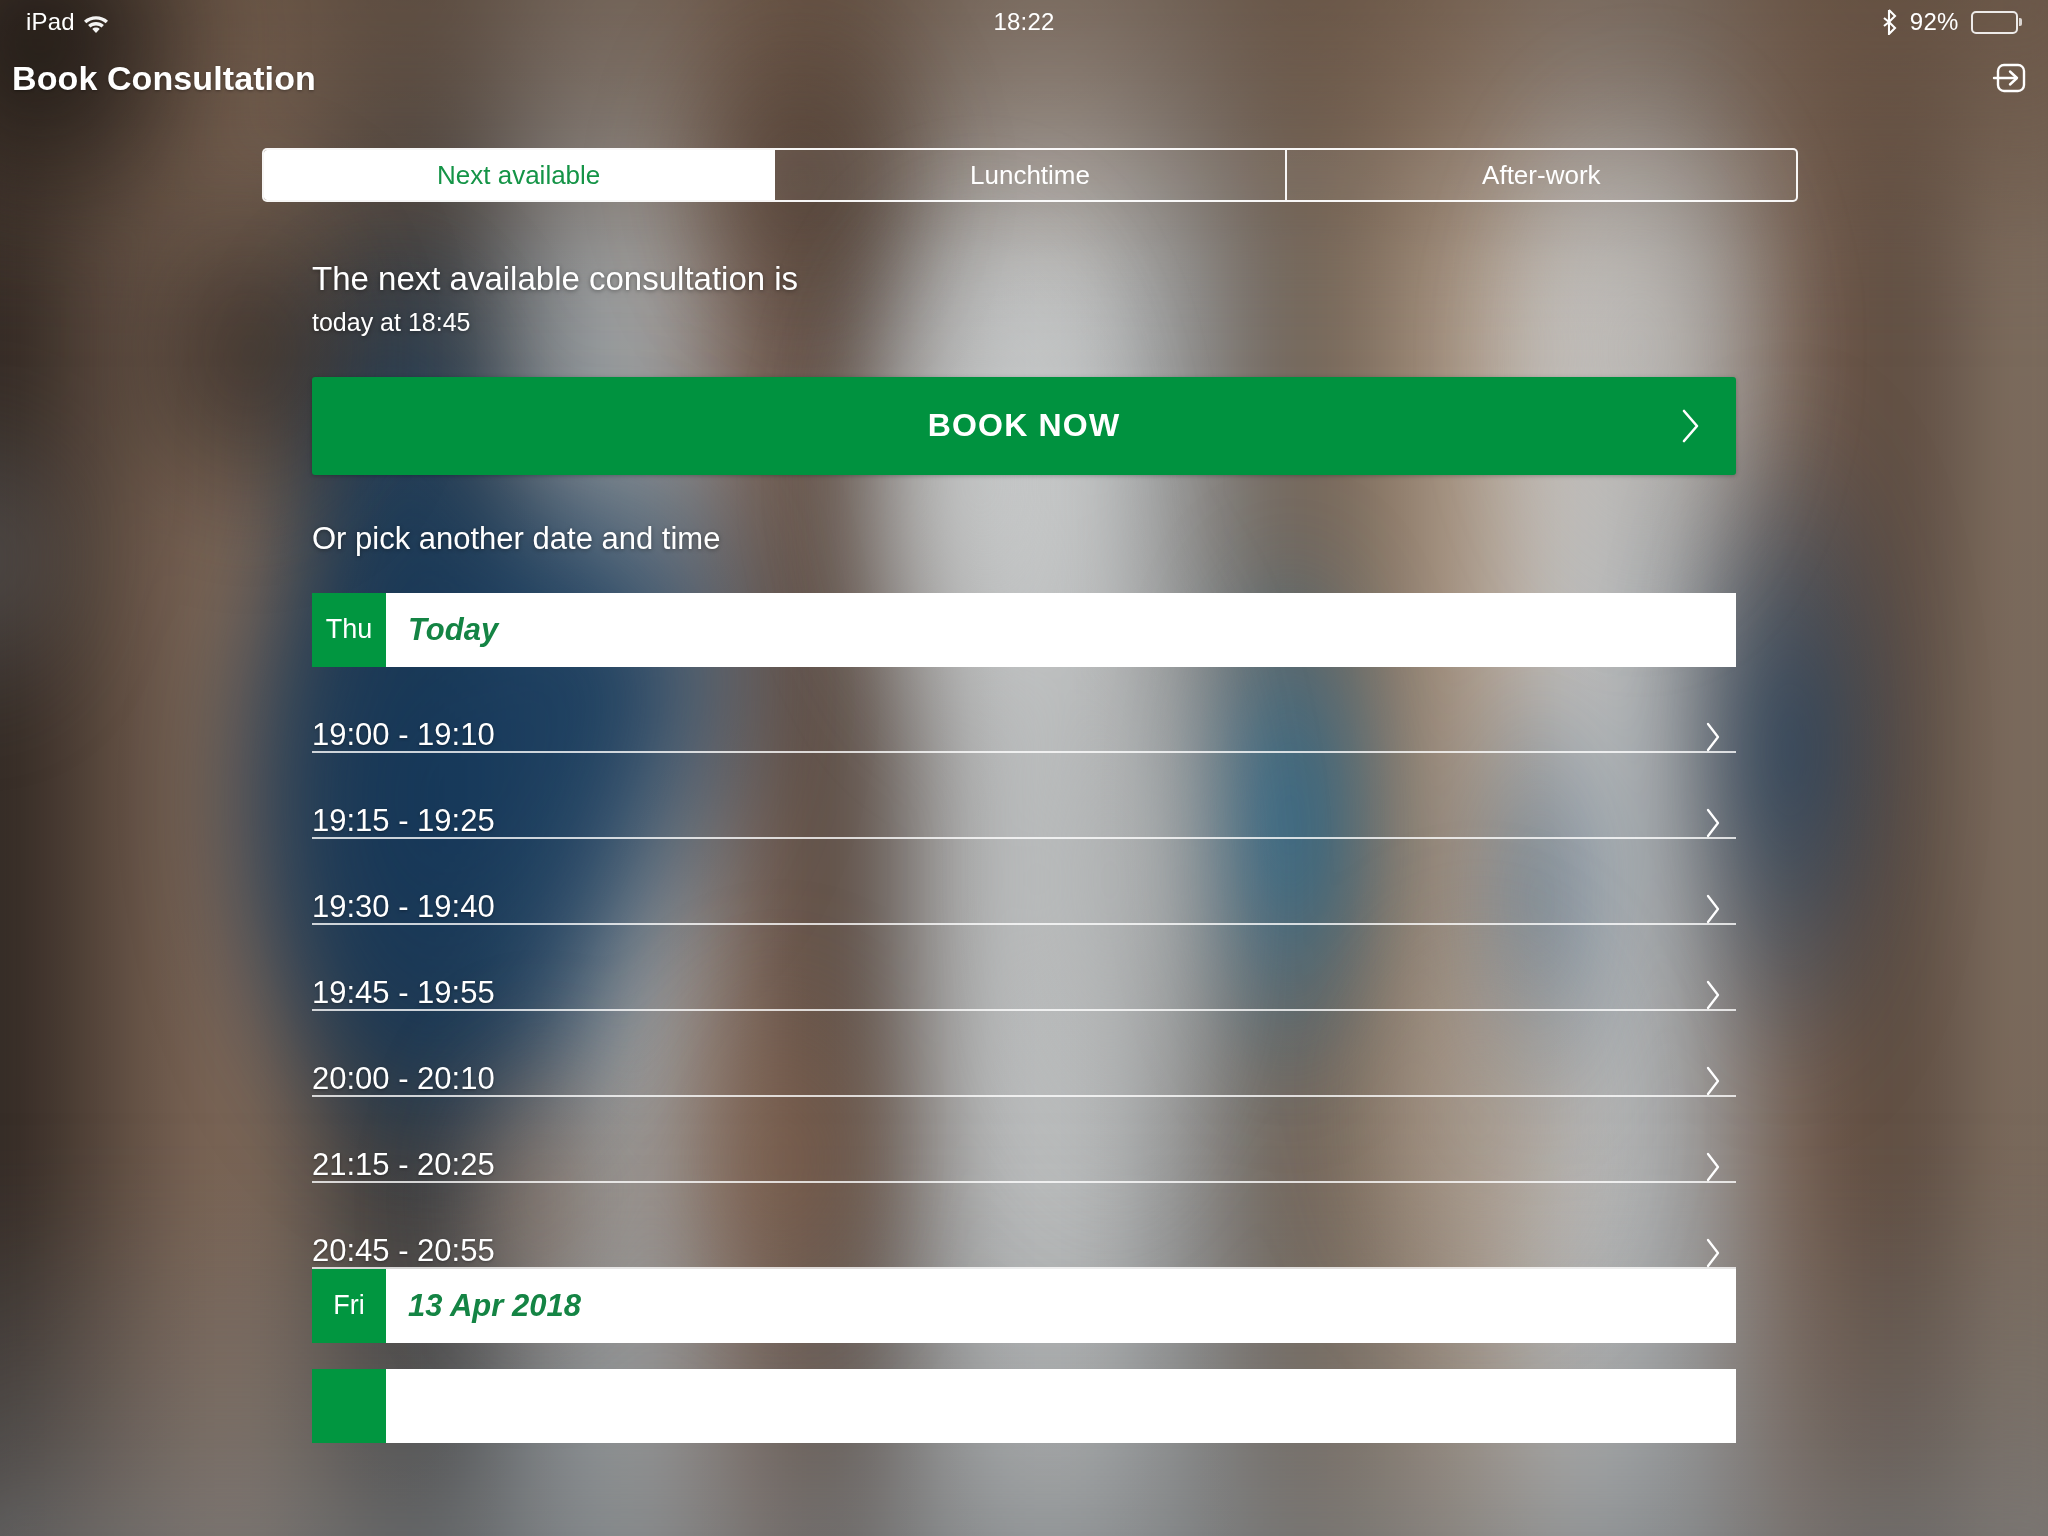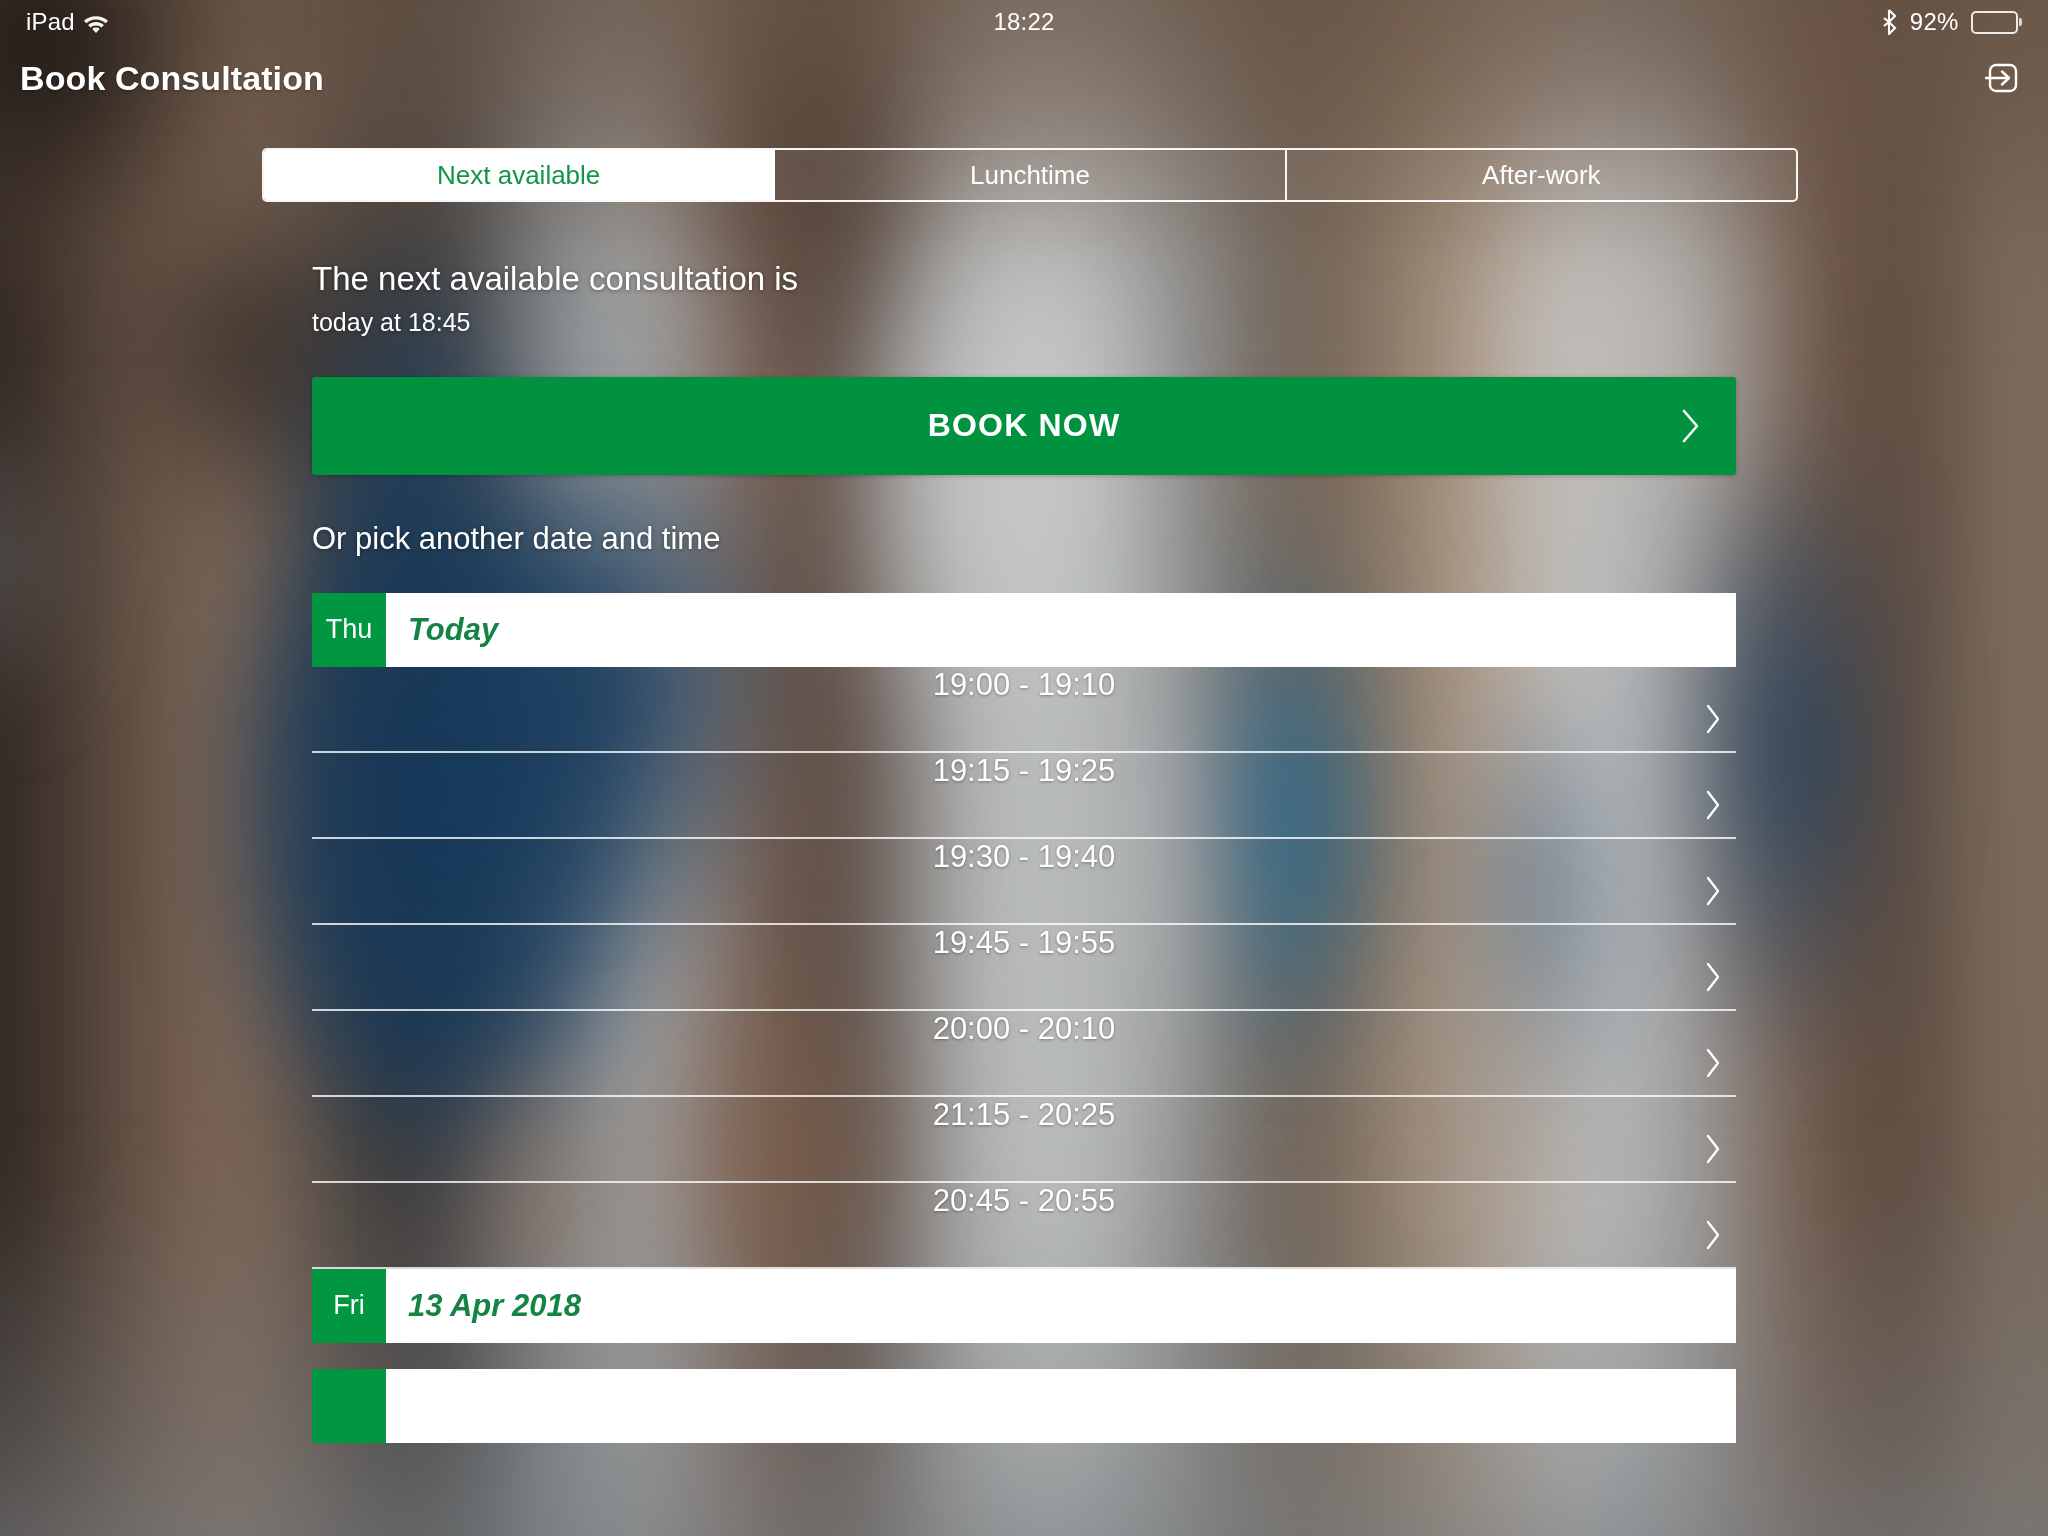--- a/index.html
+++ b/index.html
@@ -123,21 +123,21 @@
     background:rgba(255,255,255,0.75);
     border-radius:0 2px 2px 0;
     margin-left:1.5px;
   }
   .batt-pct { font-size:24px; }
 
   
   .navbar {
     position:absolute; top:44px; left:0; right:0; height:68px;
     display:flex; align-items:center;
-    padding:0 20px;
+    padding:0 12px;
   }
   .page-title {
     color:#ffffff; font-size:34px; font-weight:700;
     letter-spacing:0.1px;
     text-shadow:0 1px 3px rgba(0,0,0,0.35);
   }
   .logout-btn {
     margin-left:auto;
     width:52px; height:52px;
     display:flex; align-items:center; justify-content:center;
@@ -231,24 +231,23 @@
     display:flex; align-items:center; justify-content:center;
   }
   .date-label {
     display:flex; align-items:center;
     padding-left:22px;
     color:#148444;
     font-size:31px; font-weight:700;font-style:italic;
   }
   .slot-row {
     height:86px;
-    display:flex; align-items:center;
+    display:flex; align-items:flex-end;
     position:relative;
     cursor:pointer;
-    flex-direction:column;
   }
   .slot-row::after {
     content:"";
     position:absolute; left:0; right:0; bottom:0;
     height:2px; background:rgba(255,255,255,0.78);
   }
   .slot-row:last-child::after { display:none; }
   .slot-time {
     color:#ffffff; font-size:31px;
     text-shadow:0 1px 3px rgba(0,0,0,0.35);

